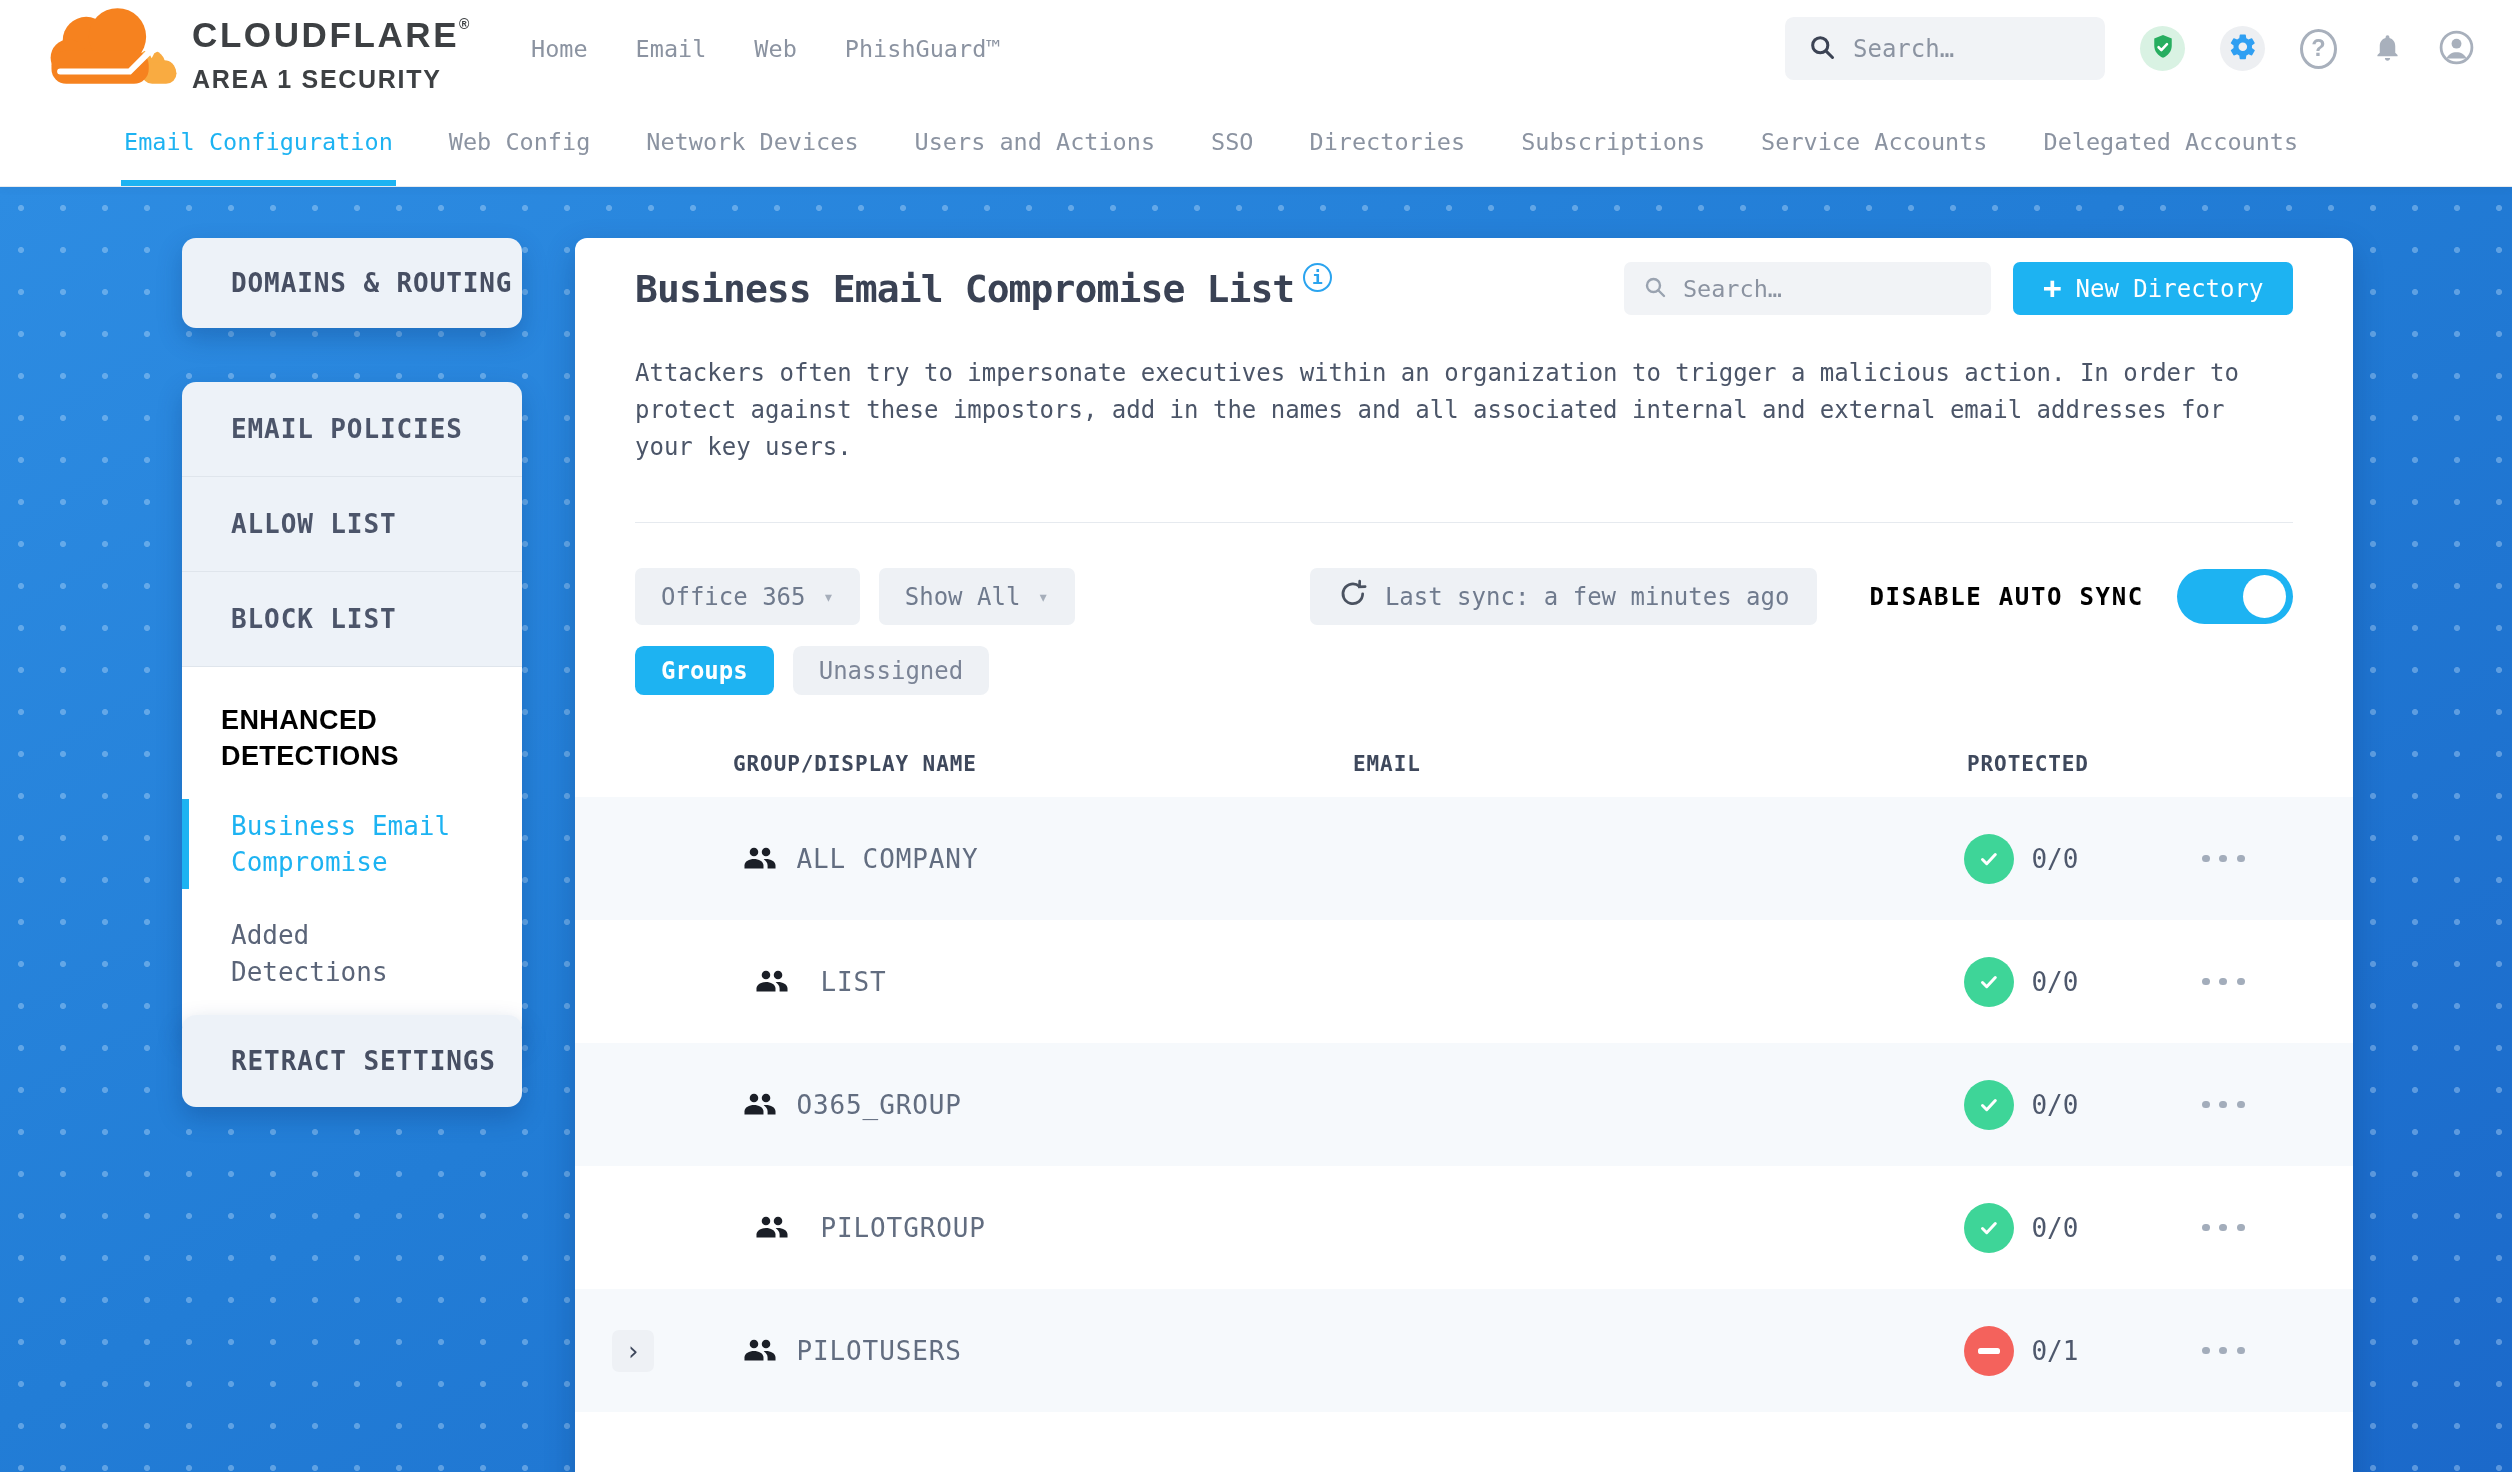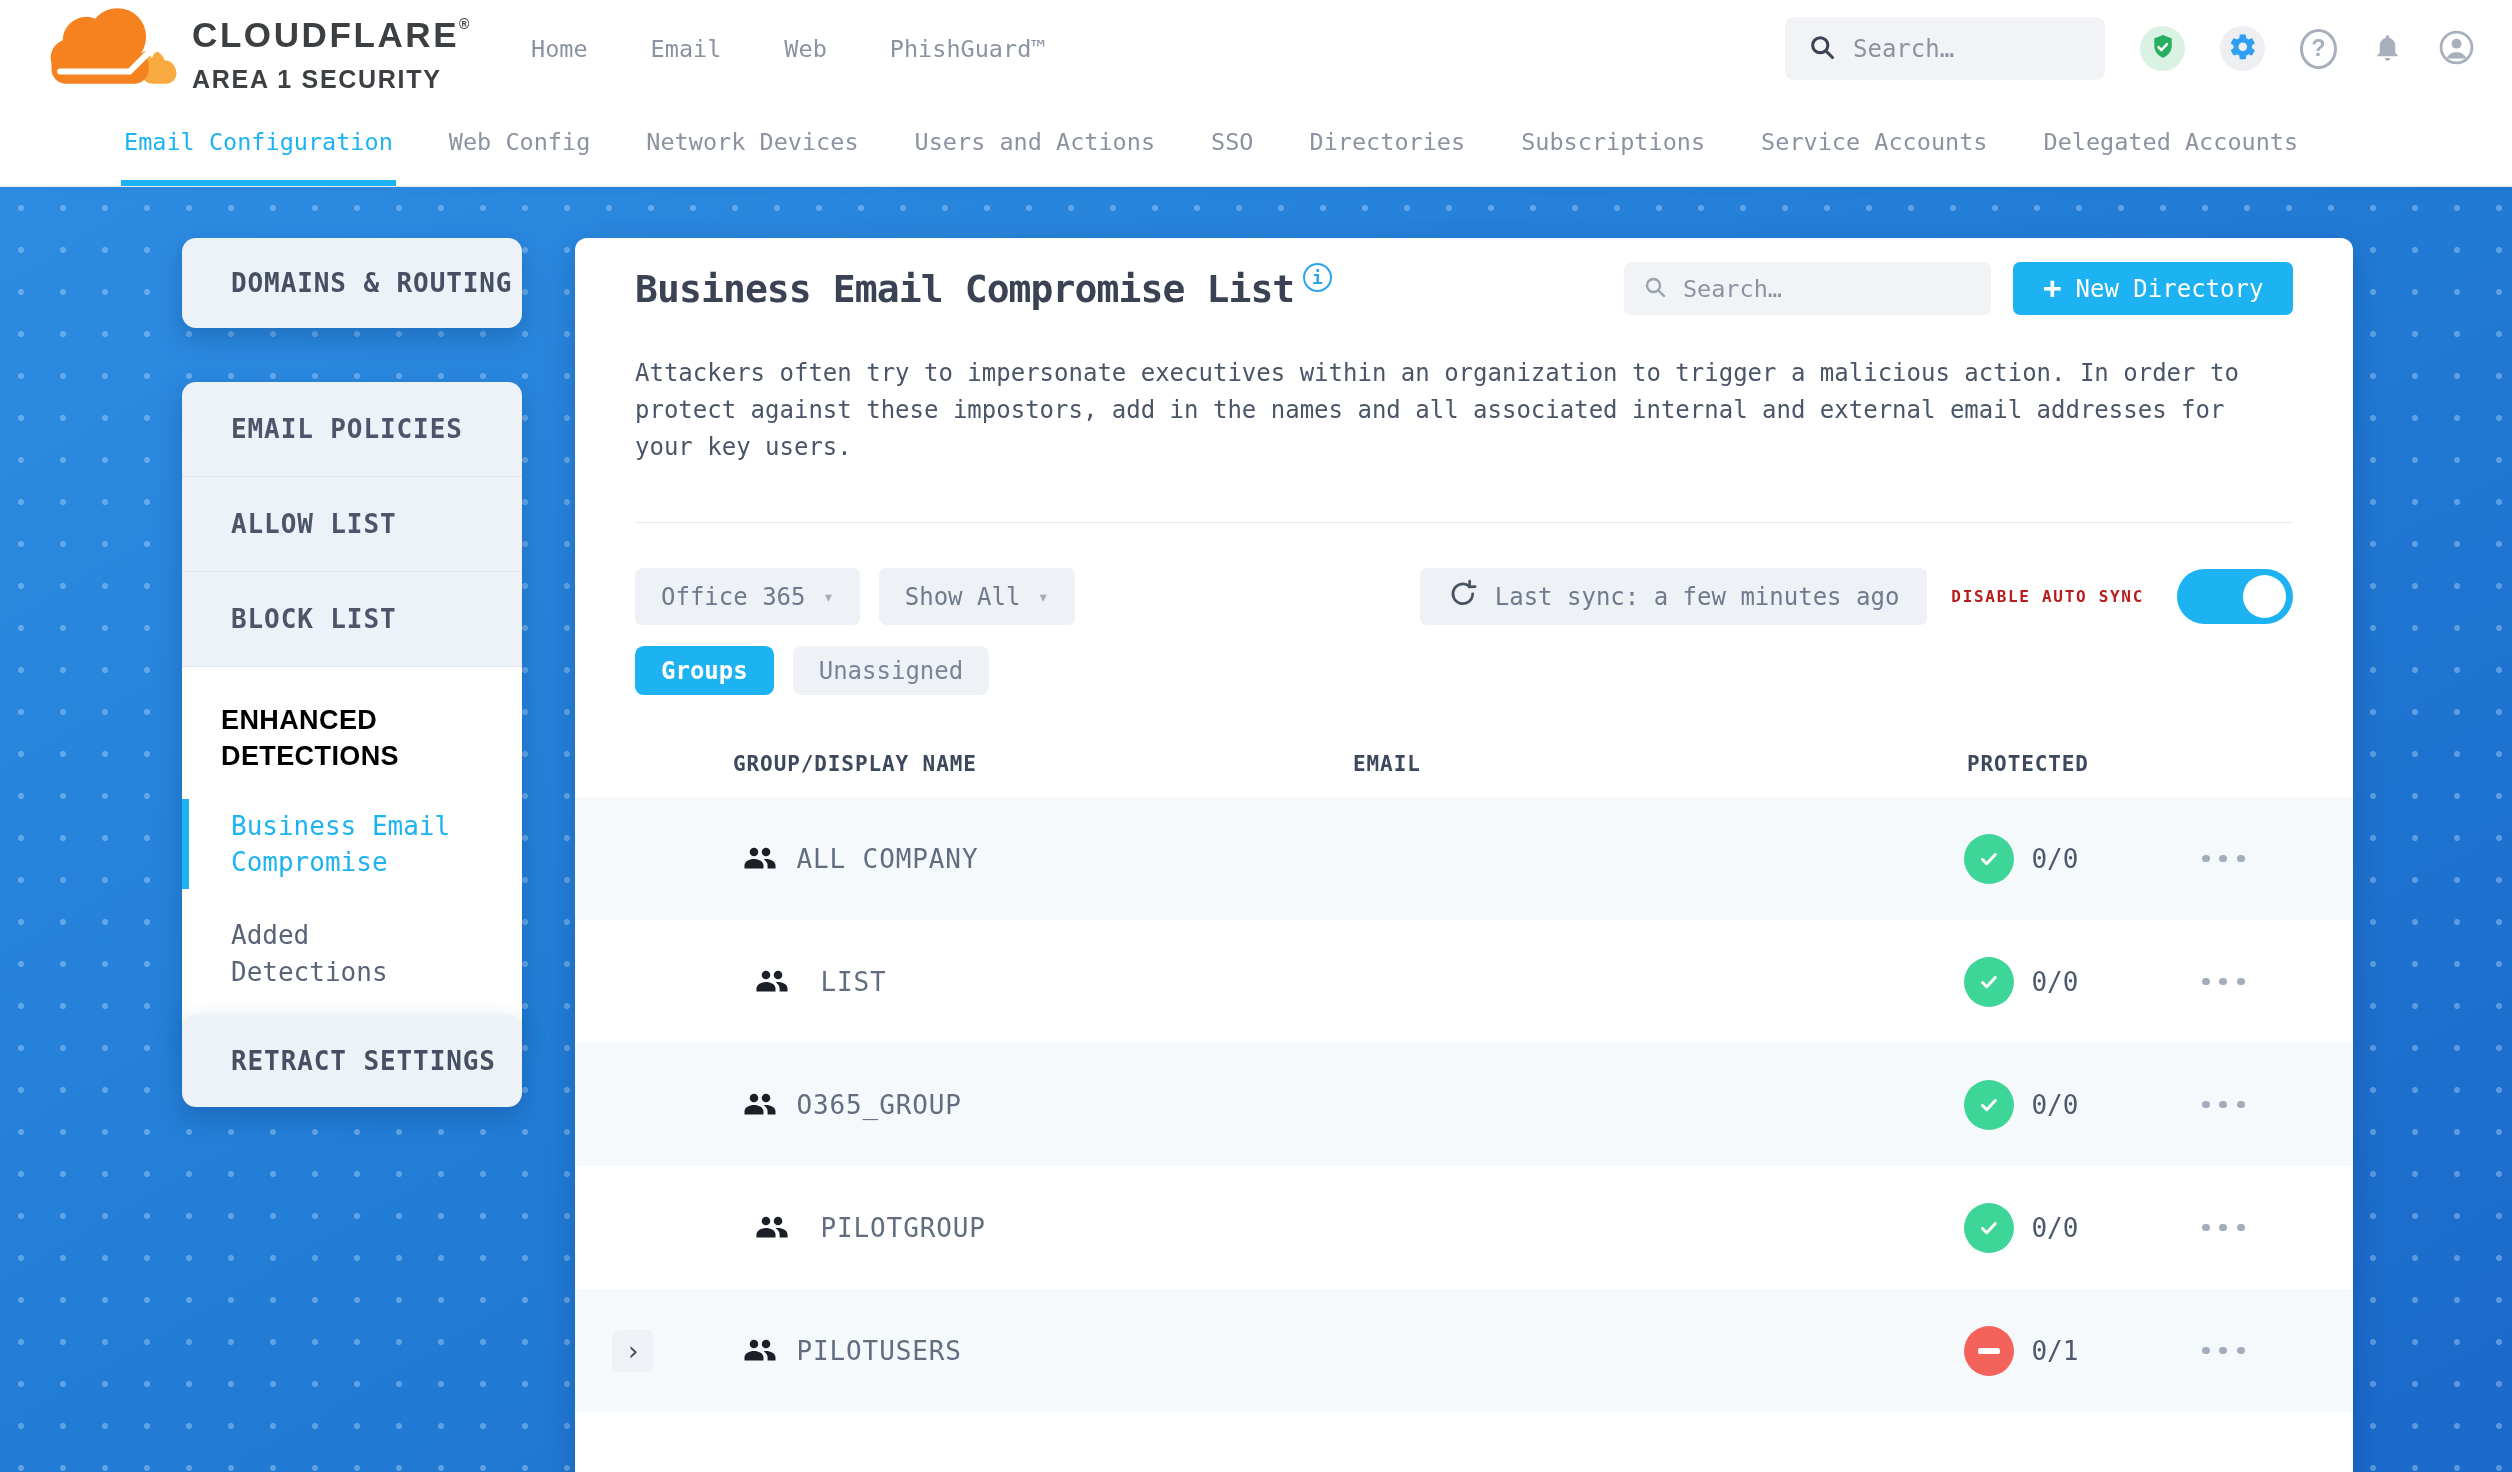--- a/index.html
+++ b/index.html
@@ -6,21 +6,21 @@
   html,body { width:2512px; height:1473px; overflow:hidden; }
   body { font-family:"DejaVu Sans Mono", monospace; background:#fff; }
 
   
   .header { height:97px; background:#fff; display:flex; align-items:center; padding:0 37px 0 48px; position:relative; z-index:5; }
   .brand { display:flex; align-items:flex-start; gap:12px; }
   .brand-text { display:flex; flex-direction:column; margin-top:15.6px; font-family:"Liberation Sans", sans-serif;gap:12px; }
   .brand-line1 { font-size:35px; font-weight:800; letter-spacing:2.6px; color:#3d4043; line-height:1; }
   .brand-tm { font-size:14px; vertical-align:top; color:#3d4043; }
   .brand-line2 { font-size:25px; font-weight:700; letter-spacing:1.7px; color:#3d4043; line-height:1.25; }
-  .main-nav { display:flex; gap:63px; margin-left:59px; }
+  .main-nav { display:flex; gap:48px; margin-left:59px; }
   .main-nav-item { font-size:23.5px; color:#8b93a1; cursor:pointer; }
   .header-right { margin-left:auto; display:flex; align-items:center; gap:35px; }
   .hdr-search { width:320px; height:63px; background:#f1f3f6; border-radius:8.7px; display:flex; align-items:center; padding:0 22.6px; gap:17.4px; }
   .hdr-search input { border:none; background:transparent; outline:none; font-family:inherit; font-size:24px; color:#50596b; width:100%; }
   .hdr-search input::placeholder { color:#8b93a1; }
   .icon-btn { width:45px; height:45px; border-radius:50%; display:flex; align-items:center; justify-content:center; cursor:pointer; }
   .icon-shield { background:#d9f2e3; }
   .icon-gear { background:#edeff2; }
   .qmark { width:37px; height:40px; border:3.5px solid #a8b0bc; border-radius:50%; color:#a8b0bc; font-size:23.5px; font-weight:bold; display:flex; align-items:center; justify-content:center; font-family:"Liberation Sans",sans-serif; }
 
@@ -62,21 +62,21 @@
   .card-search input::placeholder { color:#8b93a1; }
   .btn-primary { height:53px; padding:0 29.6px; background:#1db3f2; border:none; border-radius:7px; color:#fff; font-family:inherit; font-size:24px; display:flex; align-items:center; gap:14px; cursor:pointer; }
   .btn-plus { font-size:31px; font-weight:bold; margin-top:-2.6px; }
   .desc { margin-top:40px; font-size:24px; line-height:37px; color:#4b5568; max-width:1652px; }
   .hr { margin-top:56px; border:none; border-top:1.7px solid #e6eaef; }
   .controls { margin-top:45px; display:flex; align-items:center; }
   .pill { height:57px; background:#eef1f5; border-radius:7px; display:flex; align-items:center; justify-content:center; font-size:24px; color:#6f7a8d; cursor:pointer; }
   .dd { padding:0 26px; gap:17.4px; }
   .caret { font-size:18px; color:#a6aeba; }
   .sync-pill { margin-left:auto; padding:0 28px; gap:17.4px; cursor:default; }
-  .autosync-label { font-size:16px; font-weight:bold; color:#b91c1c; letter-spacing:1.7px; margin-left:24px; white-space:nowrap; }
+  .autosync-label { font-size:24px; font-weight:bold; color:#000000; letter-spacing:1.7px; margin-left:52px; white-space:nowrap; }
   .toggle { margin-left:33px; width:116px; height:55px; border-radius:868px; background:#1db3f2; position:relative; cursor:pointer; flex:none; }
   .toggle .knob { position:absolute; top:6px; right:7px; width:43px; height:43px; border-radius:50%; background:#fff; }
   .tabs { margin-top:21px; display:flex; gap:19px; }
   .tab { height:49px; padding:0 26px; border-radius:8.7px; display:flex; align-items:center; font-size:24px; cursor:pointer; background:#eef1f5; color:#7b8496; }
   .tab.active { background:#1db3f2; color:#fff; font-weight:bold; }
 
   
   .table { margin:45px -60px 0 -60px; }
   .thead { position:relative; height:57px; }
   .th { position:absolute; top:12px; font-size:21px; font-weight:bold; color:#3e485c; letter-spacing:0.9px; }

